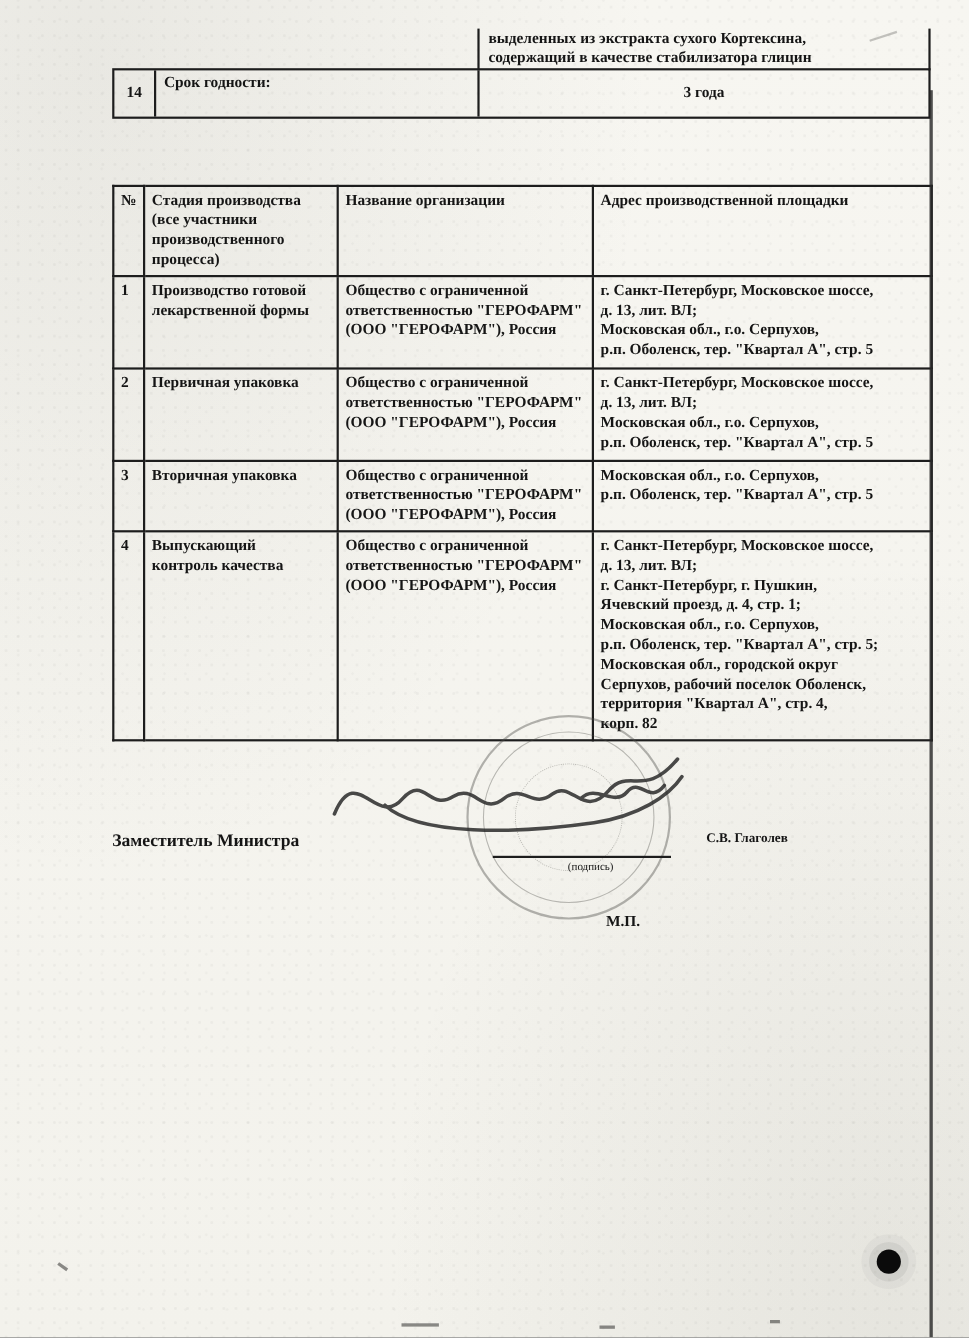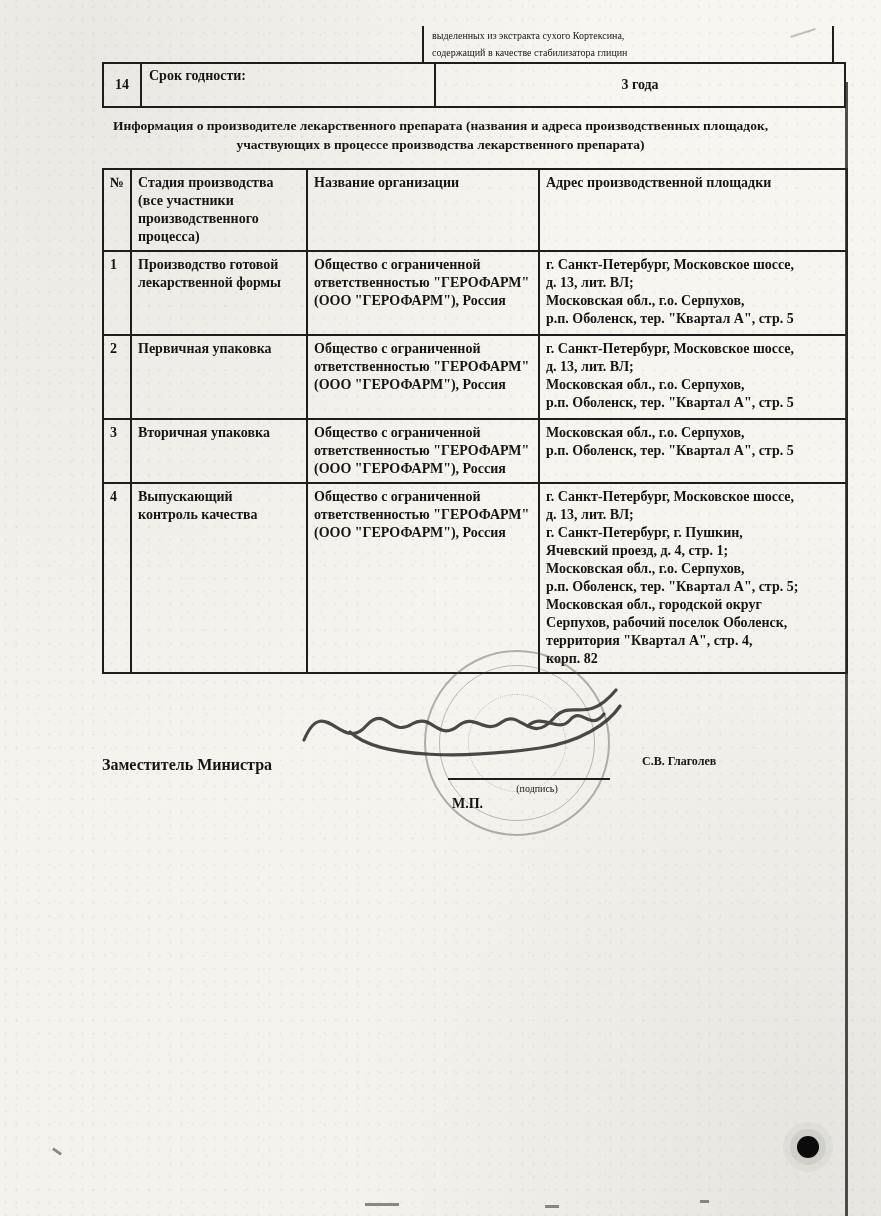--- a/index.html
+++ b/index.html
@@ -13,23 +13,23 @@
       radial-gradient(ellipse at 92% 96%, rgba(110,110,100,0.10), transparent 40%),
       linear-gradient(#f7f6f1,#f3f2ec);
     background-size: 11px 13px, 19px 17px, 100% 100%, 100% 100%, 100% 100%;
     background-position: 0 0, 7px 9px, 0 0, 0 0, 0 0;
     overflow:hidden;
   }
   .pre { white-space:pre-line; }
 
   
   .carryover {
-    position:absolute; left:422px; top:26px; width:412px; height:38px;
+    position:absolute; left:434px; top:26px; width:412px; height:38px;
     box-sizing:border-box; border-left:2px solid #1d1d1d; border-right:2px solid #1d1d1d;
-    padding:1px 8px 0; font-size:10px; line-height:17px; font-weight:400;
+    padding:1px 8px 0; font-size:14px; line-height:17px; font-weight:700;
   }
 
   
   .row14 {
     position:absolute; left:102px; top:62px; width:744px; height:46px;
     box-sizing:border-box; border:2px solid #1d1d1d; display:flex;
     font-size:14px; font-weight:700;
   }
   .row14 .c-num { width:36px; border-right:2px solid #1d1d1d; display:flex; align-items:center; justify-content:center; }
   .row14 .c-label { width:294px; border-right:2px solid #1d1d1d; box-sizing:border-box; padding:4px 7px; }
@@ -72,21 +72,21 @@
     border:1px solid rgba(75,75,70,0.40); border-radius:50%;
   }
   .stamp::after {
     content:""; position:absolute; left:42px; top:42px; right:42px; bottom:42px;
     border:1px dotted rgba(75,75,70,0.35); border-radius:50%;
   }
   .signature-svg { position:absolute; left:290px; top:662px; }
 
   .sig-line { position:absolute; left:448px; top:778px; width:162px; height:2px; background:#1d1d1d; }
   .sig-caption { position:absolute; left:462px; top:783px; width:150px; text-align:center; font-size:10px; }
-  .mp-label { position:absolute; left:452px; top:796px; width:130px; text-align:left; font-size:14px; font-weight:600; }
+  .mp-label { position:absolute; left:452px; top:831px; width:130px; text-align:right; font-size:14px; font-weight:600; }
 
   .edge-line { position:absolute; left:845px; top:82px; width:3px; height:1134px; background:rgba(40,40,40,0.82); }
   .punch-dot {
     position:absolute; left:797px; top:1136px; width:22px; height:22px; border-radius:50%;
     background:#0b0b0b; box-shadow:0 0 0 7px rgba(0,0,0,0.06), 0 0 0 14px rgba(0,0,0,0.03);
   }
   .speck { position:absolute; background:rgba(50,50,48,0.55); }
   .sp1 { left:365px; top:1203px; width:34px; height:3px; }
   .sp2 { left:545px; top:1205px; width:14px; height:3px; }
   .sp3 { left:700px; top:1200px; width:9px;  height:3px; }
@@ -100,22 +100,20 @@
 
   <div class="carryover pre">выделенных из экстракта сухого Кортексина,
 содержащий в качестве стабилизатора глицин</div>
 
   <div class="row14">
     <div class="c-num">14</div>
     <div class="c-label">Срок годности:</div>
     <div class="c-value">3 года</div>
   </div>
 
-  <div class="intro">Информация о производителе лекарственного препарата (названия и адреса производственных площадок,
-участвующих в процессе производства лекарственного препарата)</div>
 
   <table class="mfg">
     <tbody>
         <tr class="h">
       <th class="col-num">№</th>
       <th class="col-stage">Стадия производства
 (все участники
 производственного
 процесса)</th>
       <th class="col-org">Название организации</th>

